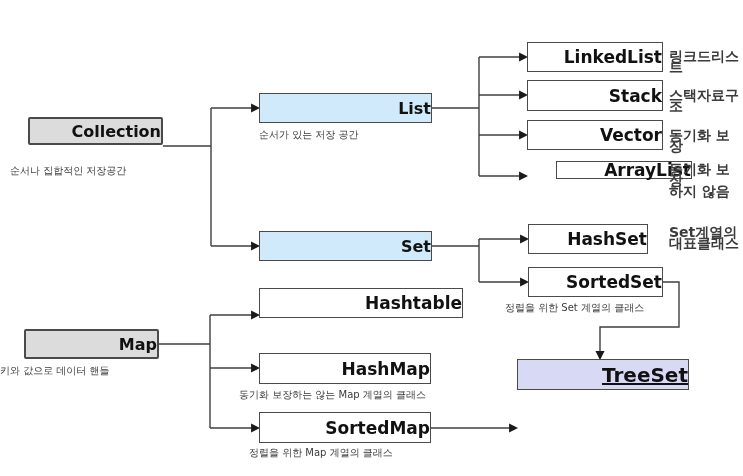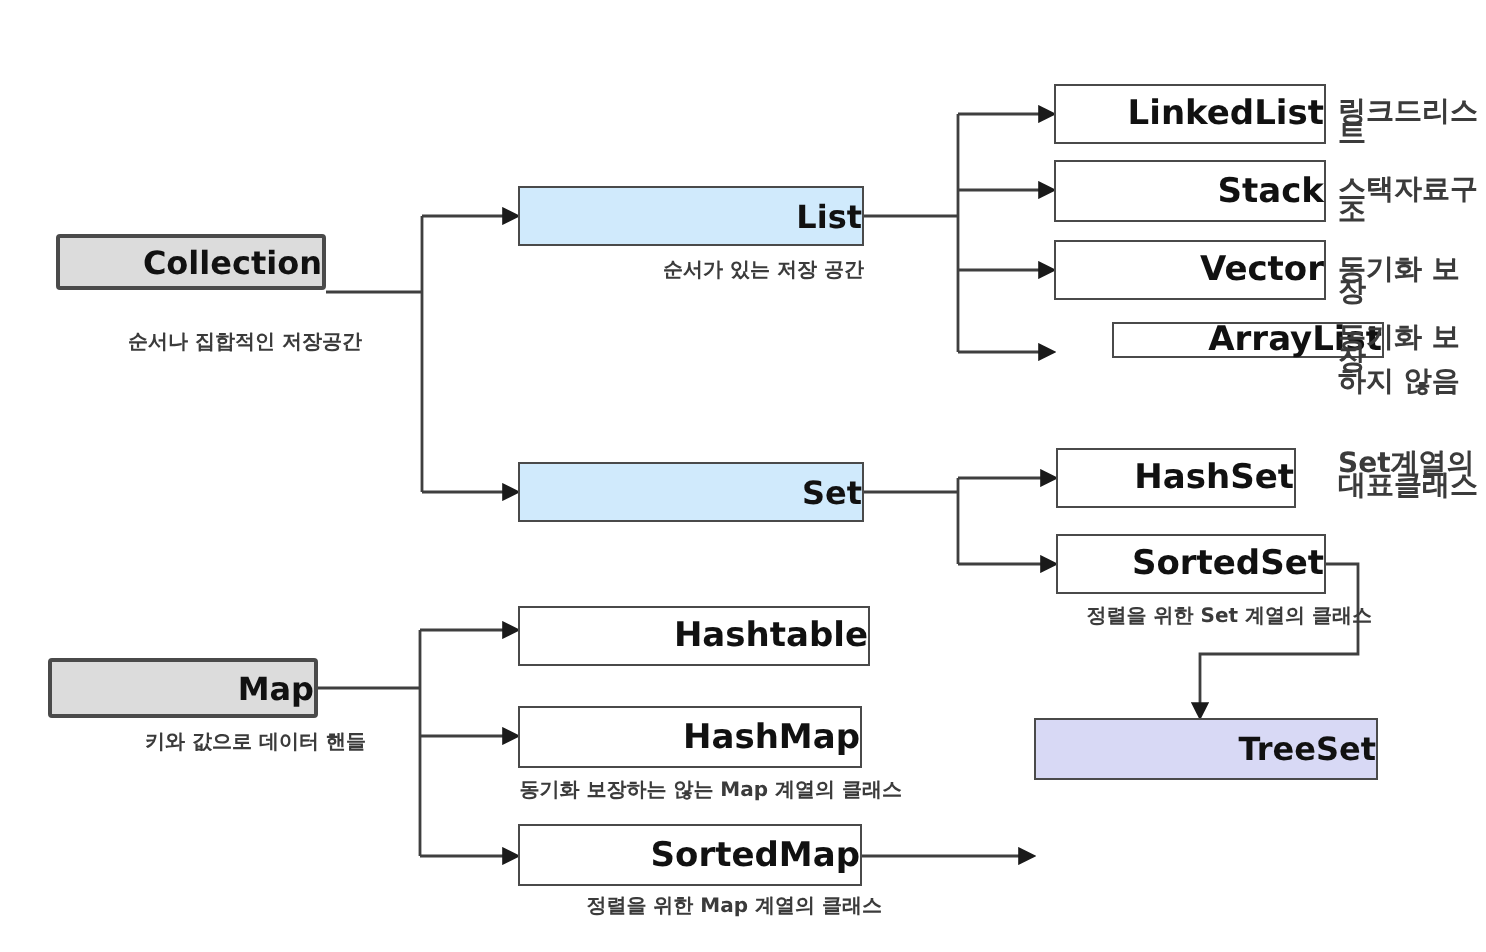--- a/index.html
+++ b/index.html
@@ -12,24 +12,24 @@
     position:absolute; box-sizing:border-box;
     border:1.6px solid var(--box-border,#4a4a4a);
     background:var(--leaf-fill,#ffffff);
     display:flex; align-items:center; justify-content:flex-end;
   }
   .root { background:var(--root-fill,#dcdcdc); border-width:2px; border-radius:2px; }
   .branch { background:var(--branch-fill,#d0eafc); }
   .tree { background:var(--tree-fill,#d8d9f5); }
   .lbl { font-weight:bold; color:var(--label,#111111); font-size:17px; white-space:nowrap; }
   .root .lbl, .branch .lbl { font-size:16px; }
-  .tree .lbl { font-size:16px; }
+  .tree .lbl { font-size:20px;text-decoration:underline; }
   .caption {
-    position:absolute; font-size:10px; font-weight:bold;
-    color:var(--caption,#3b3b3b); text-align:right; white-space:nowrap;
+    position:absolute; font-size:10px; font-weight:normal;
+    color:var(--caption,#3b3b3b); text-align:left; white-space:nowrap;
   }
   .note {
     position:absolute; font-size:14px; font-weight:bold;
     color:var(--caption,#3b3b3b); text-align:left;
     white-space:pre-line; line-height:11px;
   }
 </style>
 </head>
 <body>
 
@@ -114,21 +114,21 @@
 
   <div class="box tree" style="left:517px;top:359px;width:172px;height:31px">
     <span class="lbl">TreeSet</span>
   </div>
 
   <div class="box root" style="left:24px;top:329px;width:135px;height:30px">
     <span class="lbl">Map</span>
   </div>
   <div class="caption" style="left:0px;top:364px;width:183px">키와 값으로 데이터 핸들</div>
 
-  <div class="box leaf" style="left:259px;top:303px;width:176px;height:30px">
+  <div class="box leaf" style="left:259px;top:288px;width:204px;height:30px">
     <span class="lbl">Hashtable</span>
   </div>
 
   <div class="box leaf" style="left:259px;top:353px;width:172px;height:31px">
     <span class="lbl">HashMap</span>
   </div>
   <div class="caption" style="left:239px;top:388px;width:212px">동기화 보장하는 않는 Map 계열의 클래스</div>
 
   <div class="box leaf" style="left:259px;top:412px;width:172px;height:31px">
     <span class="lbl">SortedMap</span>

